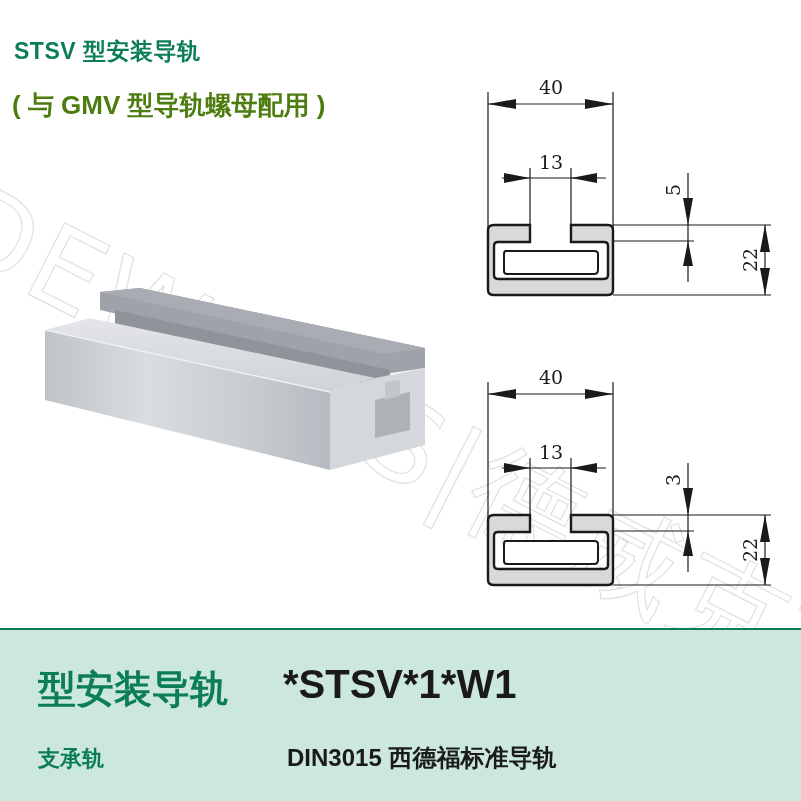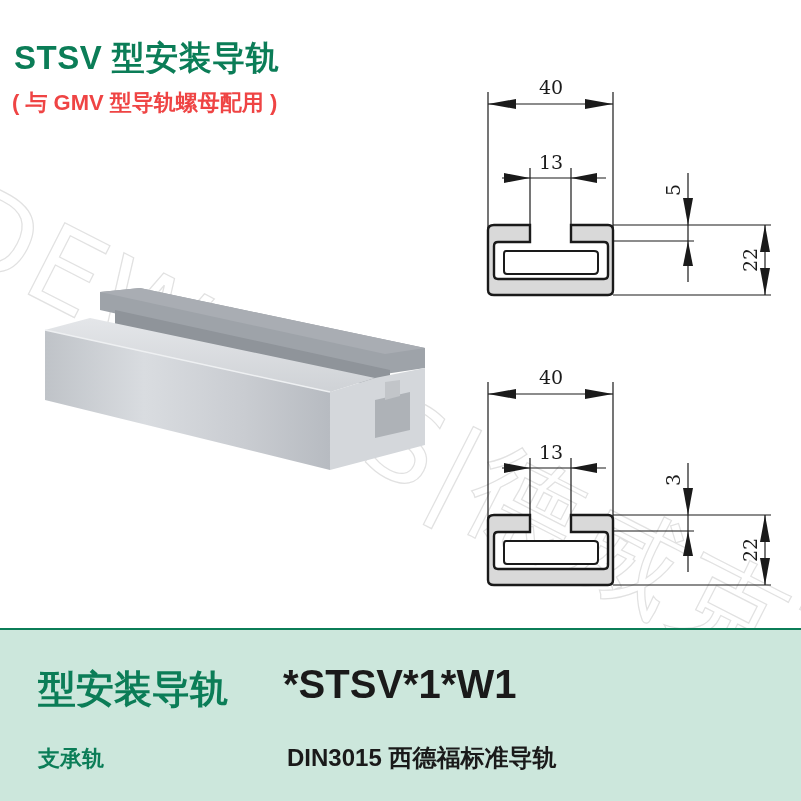--- a/index.html
+++ b/index.html
@@ -3,26 +3,26 @@
 <meta charset="utf-8">
 <style>
   html, body { margin: 0; padding: 0; }
   body {
     width: 801px; height: 801px; position: relative; overflow: hidden;
     background: #ffffff;
     font-family: "Liberation Sans", "DejaVu Sans", sans-serif;
   }
   .title {
     position: absolute; left: 14px; top: 36px;
-    font-size: 33px; font-weight: bold; color: #0b7d57;
+    font-size: 23px; font-weight: bold; color: #0b7d57;
     letter-spacing: 0.5px; white-space: nowrap;
   }
   .subtitle {
     position: absolute; left: 12px; top: 88px;
-    font-size: 22px; font-weight: bold; color: #ef4444;
+    font-size: 26px; font-weight: bold; color: #4d7c0f;
     white-space: nowrap;
   }
   .photo {
     position: absolute; left: 30px; top: 270px; width: 420px; height: 230px;
   }
   .drawing {
     position: absolute; left: 476px; width: 300px; height: 240px;
   }
   .drawing.d1 { top: 70px; }
   .drawing.d2 { top: 360px; }

